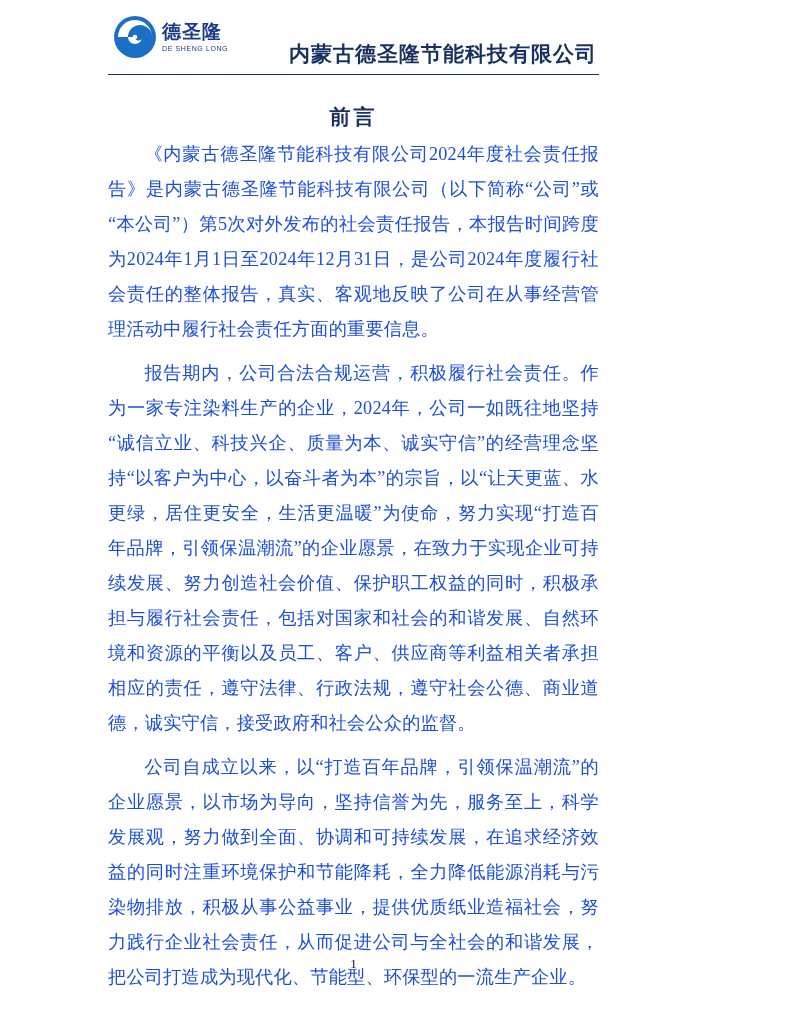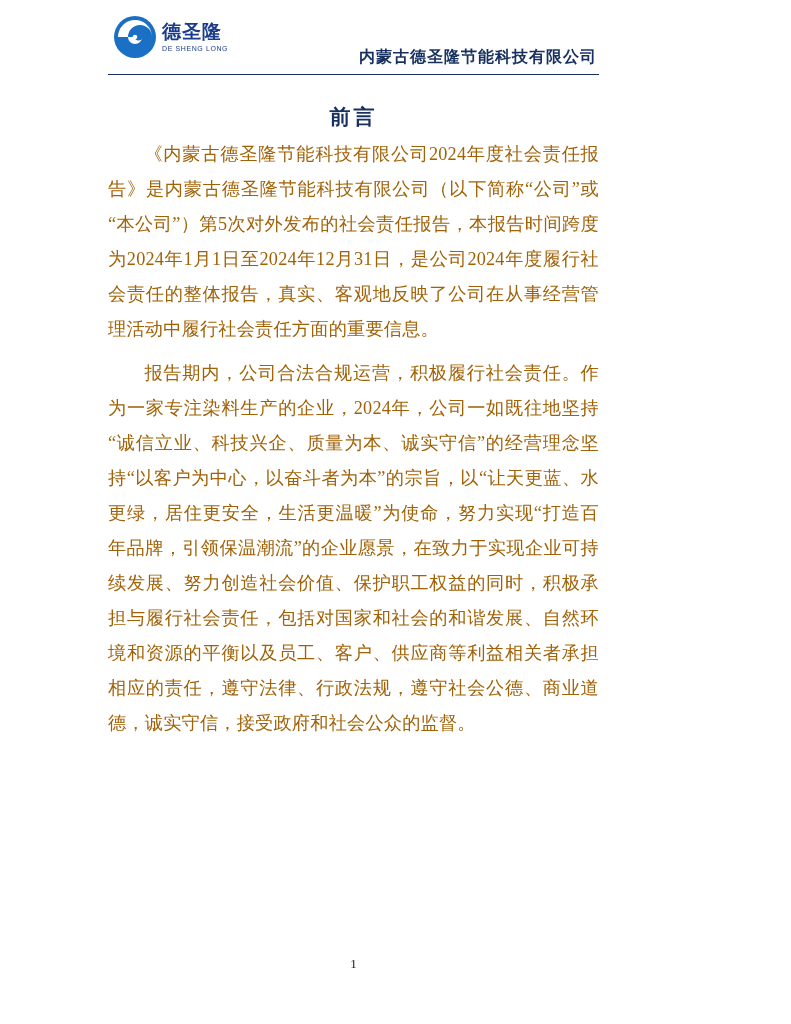--- a/index.html
+++ b/index.html
@@ -64,21 +64,21 @@
     font-family: "Liberation Sans", sans-serif;
     font-size: 7px;
     color: #1b3c8c;
     letter-spacing: 0.6px;
     margin-top: 4px;
     white-space: nowrap;
   }
   .header-title {
     font-family: "Liberation Sans", sans-serif;
     font-weight: bold;
-    font-size: 16px;
+    font-size: 21px;
     color: #17305f;
     letter-spacing: 1px;
     padding-right: 2px;
     padding-bottom: 2px;
   }
   .header-rule {
     border-bottom: 1.3px solid #17305f;
     margin: 0 0 0 0;
   }
   
@@ -96,21 +96,21 @@
   .body-copy {
     margin-top: 4px;
   }
   p.para {
     margin: 0 0 9px 0;
     font-size: 18.2px;
     line-height: 35px;
     text-align: justify;
     text-justify: inter-ideograph;
     text-indent: 2em;
-    color: #a16207;
+    color: #1d4ed8;
     letter-spacing: 0.2px;
   }
   
   .footer {
     position: absolute;
     left: 0;
     right: 0;
     bottom: 52px;
     text-align: center;
     font-size: 13px;
@@ -143,17 +143,18 @@
     <div class="header-title">内蒙古德圣隆节能科技有限公司</div>
   </div>
 
   <div class="header-rule"></div>
 
   <h1 class="doc-title">前言</h1>
 
   <div class="body-copy">
     <p class="para">《内蒙古德圣隆节能科技有限公司2024年度社会责任报告》是内蒙古德圣隆节能科技有限公司（以下简称“公司”或“本公司”）第5次对外发布的社会责任报告，本报告时间跨度为2024年1月1日至2024年12月31日，是公司2024年度履行社会责任的整体报告，真实、客观地反映了公司在从事经营管理活动中履行社会责任方面的重要信息。</p>
     <p class="para">报告期内，公司合法合规运营，积极履行社会责任。作为一家专注染料生产的企业，2024年，公司一如既往地坚持“诚信立业、科技兴企、质量为本、诚实守信”的经营理念坚持“以客户为中心，以奋斗者为本”的宗旨，以“让天更蓝、水更绿，居住更安全，生活更温暖”为使命，努力实现“打造百年品牌，引领保温潮流”的企业愿景，在致力于实现企业可持续发展、努力创造社会价值、保护职工权益的同时，积极承担与履行社会责任，包括对国家和社会的和谐发展、自然环境和资源的平衡以及员工、客户、供应商等利益相关者承担相应的责任，遵守法律、行政法规，遵守社会公德、商业道德，诚实守信，接受政府和社会公众的监督。</p>
+    <p class="para">公司自成立以来，以“打造百年品牌，引领保温潮流”的企业愿景，以市场为导向，坚持信誉为先，服务至上，科学发展观，努力做到全面、协调和可持续发展，在追求经济效益的同时注重环境保护和节能降耗，全力降低能源消耗与污染物排放，积极从事公益事业，提供优质纸业造福社会，努力践行企业社会责任，从而促进公司与全社会的和谐发展，把公司打造成为现代化、节能型、环保型的一流生产企业。</p>
   </div>
 
   <div class="footer">1</div>
 
 </div>
 
 </body></html>

